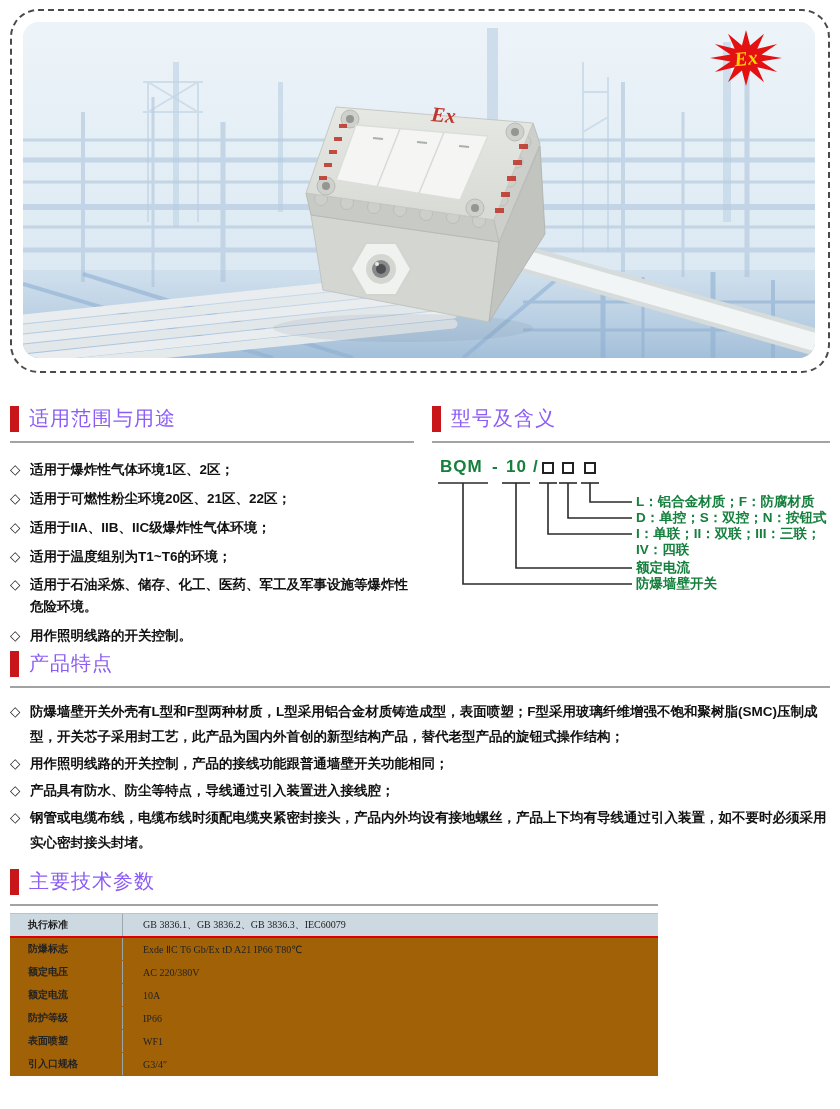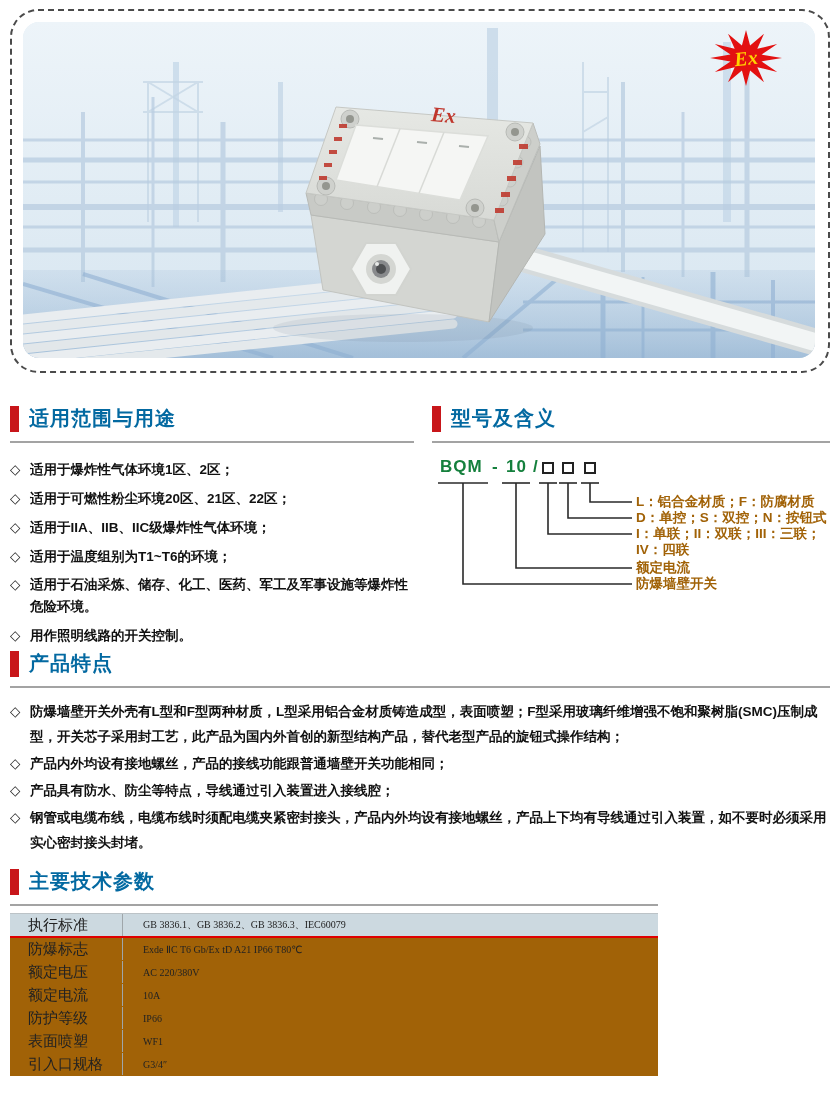--- a/index.html
+++ b/index.html
@@ -12,47 +12,47 @@
         border:2px dashed #4a4a4a;border-radius:28px;}
   .photo{position:absolute;left:11px;top:11px;width:792px;height:336px;
          border-radius:16px;overflow:hidden;background:#e3eef6;}
   .photo svg{display:block;}
 
   
   .sec{position:absolute;}
   .sec-head{display:flex;align-items:center;gap:10px;padding-bottom:9px;
             border-bottom:2px solid #a3a3a3;}
   .red-bar{width:9px;height:26px;background:#c8161a;flex:none;}
-  .sec-title{font-size:20px;font-weight:bold;color:#0369a1;letter-spacing:1px;}
+  .sec-title{font-size:20px;font-weight:normal;color:#8b5cf6;letter-spacing:1px;}
 
   
   .blist{margin:16px 0 0 0;padding:0;list-style:none;}
   .blist li{display:flex;font-size:13.5px;font-weight:bold;color:#111;}
   .usage .blist li{line-height:1.62;margin-bottom:7px;}
   .features .blist{margin-top:12px;}
   .features .blist li{line-height:1.85;margin-bottom:2px;}
   .bullet{flex:none;width:20px;font-weight:normal;color:#222;}
 
   
   .diagram{position:relative;height:170px;margin-top:10px;}
   .code-part{position:absolute;top:4px;font-size:17px;font-weight:bold;
              color:#15803d;letter-spacing:1px;white-space:nowrap;}
   .code-box{position:absolute;top:9px;width:12px;height:12px;
             border:2px solid #222;background:#fff;box-sizing:border-box;}
   .diagram svg{position:absolute;left:0;top:0;}
   .legend{position:absolute;left:204px;font-size:13.5px;font-weight:bold;
-          color:#a16207;white-space:nowrap;line-height:14px;}
+          color:#15803d;white-space:nowrap;line-height:14px;}
 
   
   .spec-table{margin-top:7px;border-top:1px solid #bcc3c7;}
   .spec-row{display:flex;align-items:stretch;height:22px;background:#a16207;
             border-bottom:1px solid #a16207;}
   .spec-row.head{background:#ccd9e0;border-bottom:2.5px solid #e00000;}
   .spec-label{flex:none;width:113px;padding-left:18px;display:flex;align-items:center;
-              font-size:15px;font-weight:normal;color:#222;
+              font-size:10px;font-weight:bold;color:#222;
               border-right:1px solid #9fa6aa;box-sizing:border-box;}
   .spec-value{display:flex;align-items:center;padding-left:20px;font-size:10px;color:#222;font-family:Liberation Serif, serif;}
 
   .sec.usage{left:10px;top:405px;width:404px;}
   .sec.model{left:432px;top:405px;width:398px;}
   .sec.features{left:10px;top:650px;width:820px;}
   .sec.specs{left:10px;top:868px;width:648px;}
 </style>
 </head>
 <body>
@@ -286,21 +286,21 @@
       <span class="red-bar"></span>
       <span class="sec-title">产品特点</span>
     </div>
     <ul class="blist">
       <li>
           <span class="bullet">◇</span>
           <span>防爆墙壁开关外壳有L型和F型两种材质，L型采用铝合金材质铸造成型，表面喷塑；F型采用玻璃纤维增强不饱和聚树脂(SMC)压制成型，开关芯子采用封工艺，此产品为国内外首创的新型结构产品，替代老型产品的旋钮式操作结构；</span>
         </li>
       <li>
           <span class="bullet">◇</span>
-          <span>产品内外均设有接地螺丝，产品的接线功能跟普通墙壁开关功能相同；</span>
+          <span>用作照明线路的开关控制，产品的接线功能跟普通墙壁开关功能相同；</span>
         </li>
       <li>
           <span class="bullet">◇</span>
           <span>产品具有防水、防尘等特点，导线通过引入装置进入接线腔；</span>
         </li>
       <li>
           <span class="bullet">◇</span>
           <span>钢管或电缆布线，电缆布线时须配电缆夹紧密封接头，产品内外均设有接地螺丝，产品上下均有导线通过引入装置，如不要时必须采用实心密封接头封堵。</span>
         </li>
     </ul>

